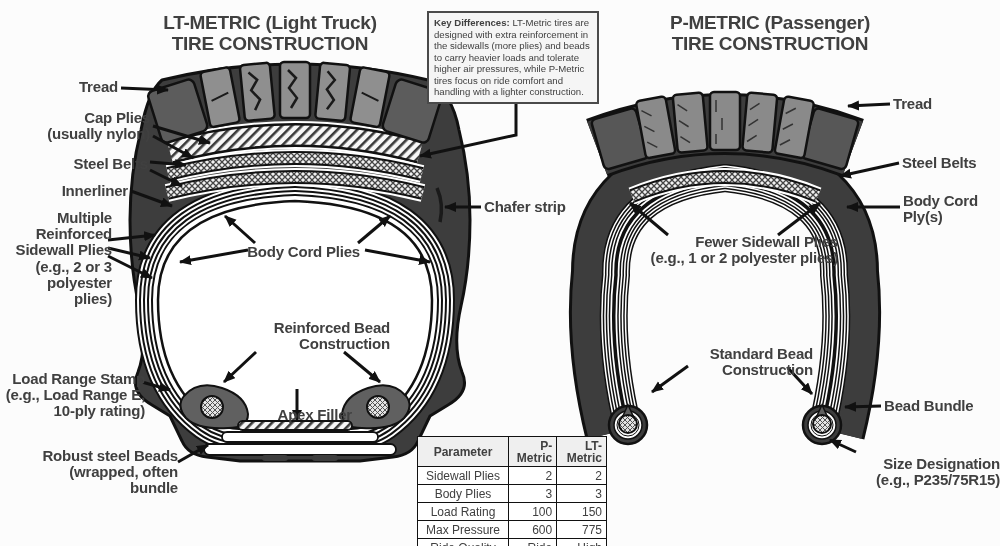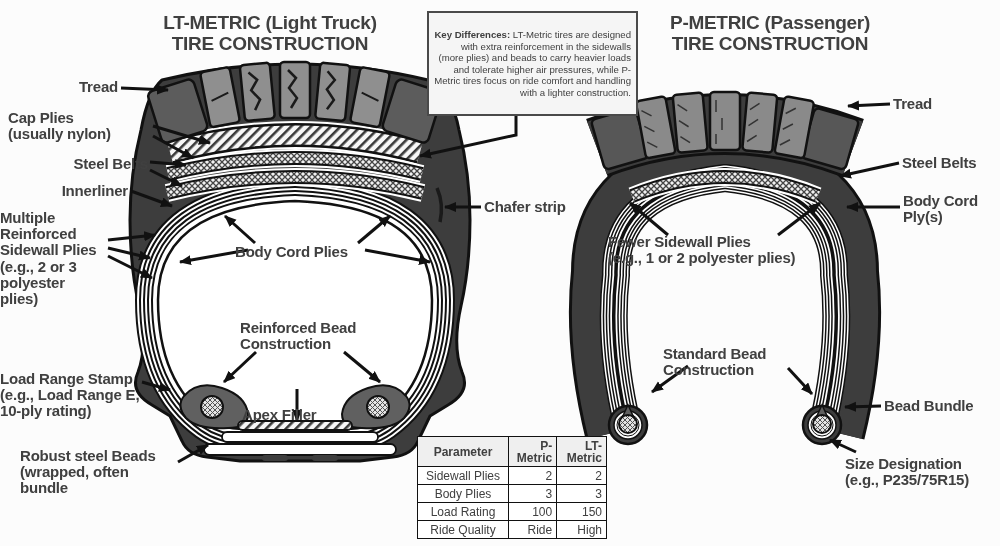--- a/index.html
+++ b/index.html
@@ -3,33 +3,33 @@
 <meta charset="utf-8">
 <style>
   html,body{margin:0;padding:0;background:#e9e9e9;}
   .stage{
     position:relative;width:1000px;height:546px;background:#fcfcfc;
     font-family:"Liberation Sans", sans-serif;color:#404040;overflow:hidden;
   }
   .stage svg{position:absolute;left:0;top:0;}
   .lbl{
     position:absolute;font-weight:700;font-size:15px;line-height:1.08;
-    white-space:pre-line;text-align:left;letter-spacing:-0.2px;
+    white-space:pre-line;text-align:right;letter-spacing:-0.2px;
   }
   .lbl.right{text-align:right;}
   .lbl.left{text-align:left;}
   .title{
     position:absolute;font-weight:800;font-size:19px;line-height:1.12;
     text-align:center;white-space:pre-line;letter-spacing:-0.3px;
   }
   .keybox{
-    position:absolute;left:427px;top:11px;width:211px;
+    position:absolute;left:427px;top:11px;width:172px;
     background:#f5f5f5;border:2px solid #4a4a4a;
-    padding:16px 5px;box-sizing:border-box;
-    font-size:9.6px;line-height:1.2;text-align:right;font-weight:400;
+    padding:4px 5px;box-sizing:border-box;
+    font-size:9.6px;line-height:1.2;text-align:left;font-weight:400;
   }
   .keybox b{font-weight:800;}
   table.cmp{
     position:absolute;left:417px;top:436px;width:190px;
     border-collapse:collapse;background:#fff;
     font-size:12px;line-height:1;
   }
   table.cmp td,table.cmp th{
     border:1.6px solid #111;padding:2.5px 4px;text-align:right;
   }
@@ -271,21 +271,21 @@
 Reinforced
 Sidewall Plies
 (e.g., 2 or 3
 polyester
 plies)</div>
   <div class="lbl" style="left:0px;top:371px;width:145px;">Load Range Stamp
 (e.g., Load Range E,
 10-ply rating)</div>
   <div class="lbl" style="left:20px;top:448px;width:158px;">Robust steel Beads
 (wrapped, often bundle</div>
-  <div class="lbl" style="left:235px;top:244px;width:140px;">Body Cord Plies</div>
+  <div class="lbl" style="left:220px;top:244px;width:140px;">Body Cord Plies</div>
   <div class="lbl" style="left:240px;top:320px;width:150px;">Reinforced Bead
 Construction</div>
   <div class="lbl" style="left:242px;top:369px;width:110px;margin-top:38px;">Apex Filler</div>
   <div class="lbl left" style="left:484px;top:199px;width:100px;">Chafer strip</div>
 
   <div class="lbl left" style="left:893px;top:96px;width:70px;">Tread</div>
   <div class="lbl left" style="left:902px;top:155px;width:90px;">Steel Belts</div>
   <div class="lbl left" style="left:903px;top:193px;width:90px;">Body Cord
 Ply(s)</div>
   <div class="lbl" style="left:608px;top:234px;width:230px;">Fewer Sidewall Plies
@@ -314,20 +314,25 @@
         <td>Body Plies</td>
         <td>3</td>
         <td>3</td>
       </tr>
       <tr>
         <td>Load Rating</td>
         <td>100</td>
         <td>150</td>
       </tr>
       <tr>
+        <td>Max Pressure</td>
+        <td>600</td>
+        <td>775</td>
+      </tr>
+      <tr>
         <td>Ride Quality</td>
         <td>Ride</td>
         <td>High</td>
       </tr>
     </tbody>
   </table>
 
 </div>
 
 </body></html>

